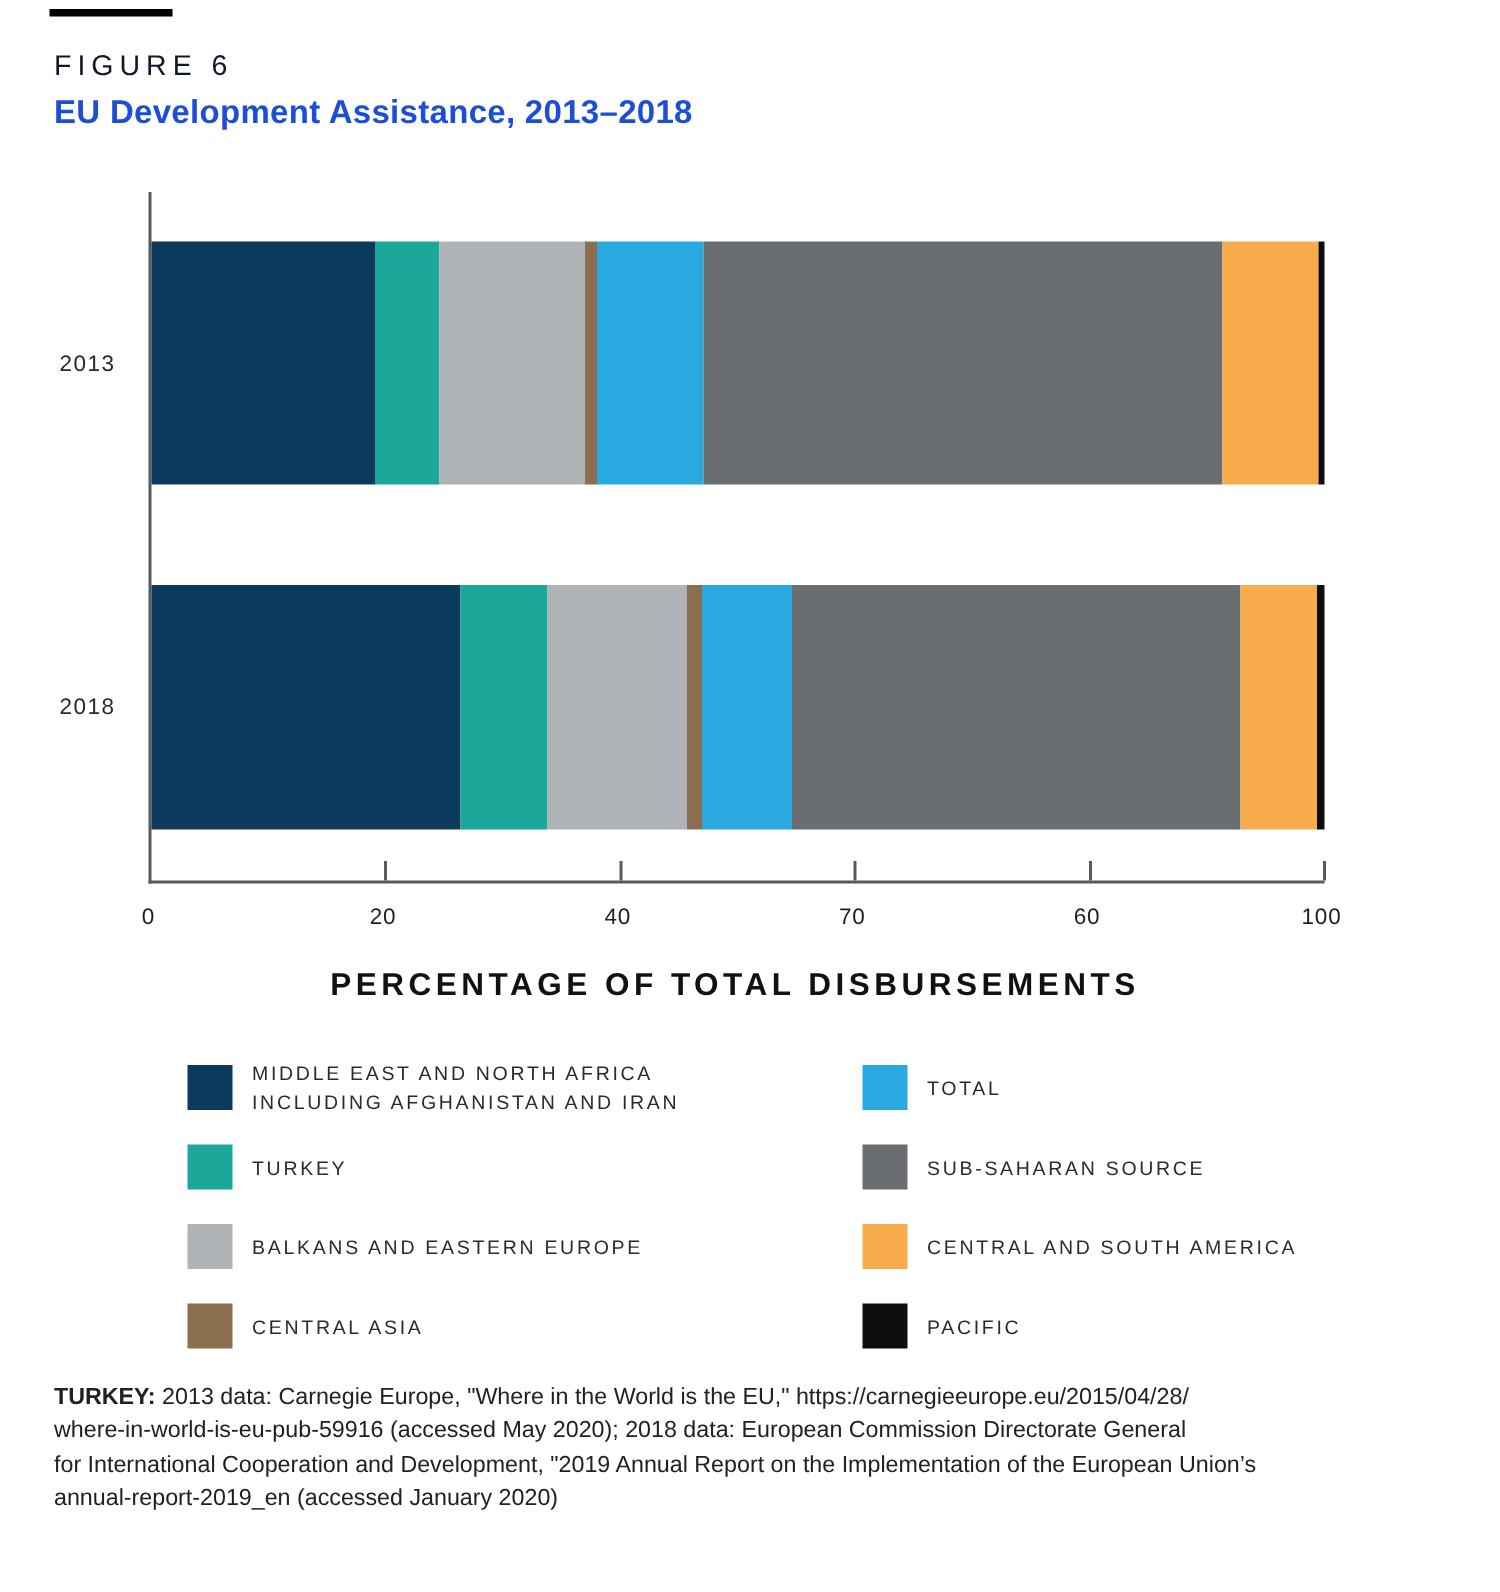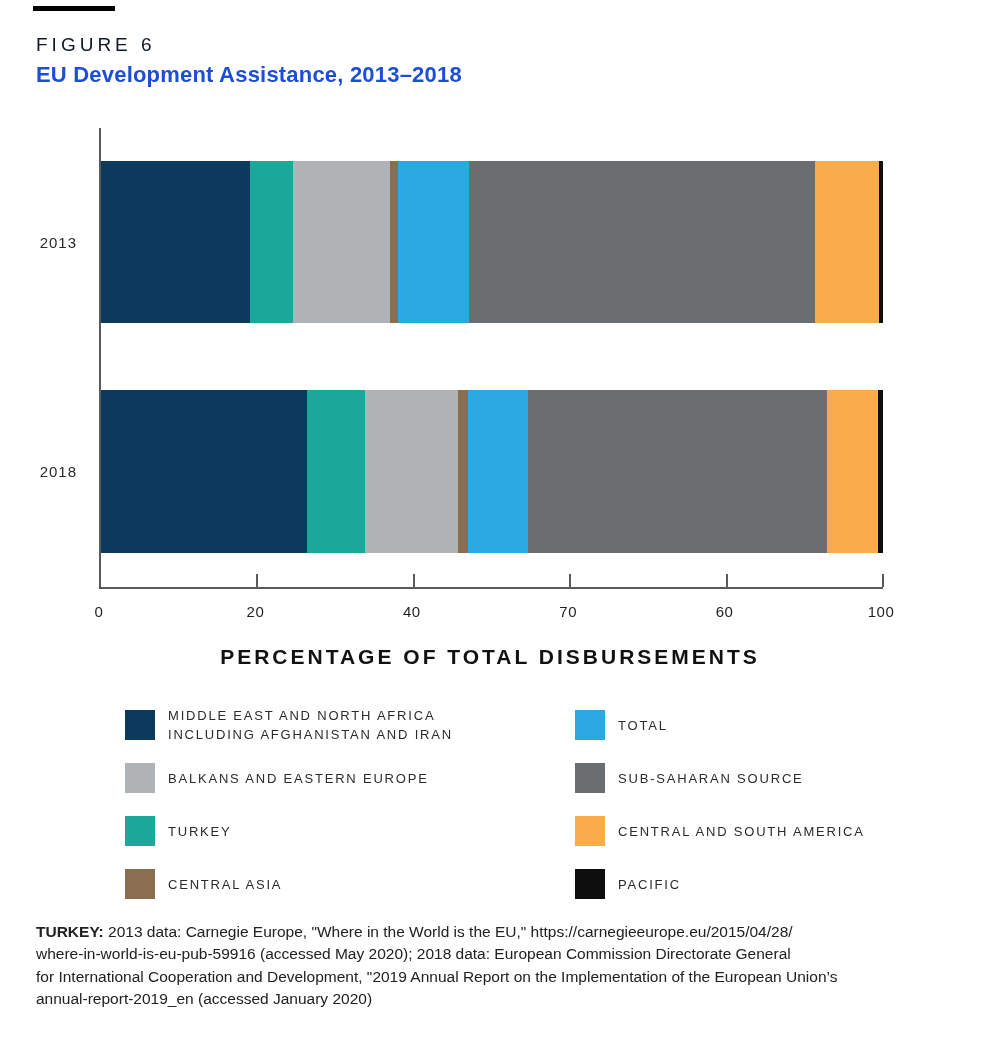--- a/index.html
+++ b/index.html
@@ -126,26 +126,26 @@
     </div>
 
   <div class="axis-title">PERCENTAGE OF TOTAL DISBURSEMENTS</div>
 
   <div class="legend" id="legend-col-0">
       <div class="legend-row">
         <span class="swatch" style="background: rgb(11, 58, 93);"></span>
         <span class="legend-label">MIDDLE EAST AND NORTH AFRICA<br>INCLUDING AFGHANISTAN AND IRAN</span>
       </div>
       <div class="legend-row">
+        <span class="swatch" style="background: rgb(28, 167, 155);"></span>
+        <span class="legend-label">TURKEY</span>
+      </div>
+      <div class="legend-row">
         <span class="swatch" style="background: rgb(175, 179, 182);"></span>
         <span class="legend-label">BALKANS AND EASTERN EUROPE</span>
-      </div>
-      <div class="legend-row">
-        <span class="swatch" style="background: rgb(28, 167, 155);"></span>
-        <span class="legend-label">TURKEY</span>
       </div>
       <div class="legend-row">
         <span class="swatch" style="background: rgb(139, 109, 79);"></span>
         <span class="legend-label">CENTRAL ASIA</span>
       </div>
     </div>
   <div class="legend" id="legend-col-1">
       <div class="legend-row">
         <span class="swatch" style="background: rgb(41, 169, 224);"></span>
         <span class="legend-label">TOTAL</span>

